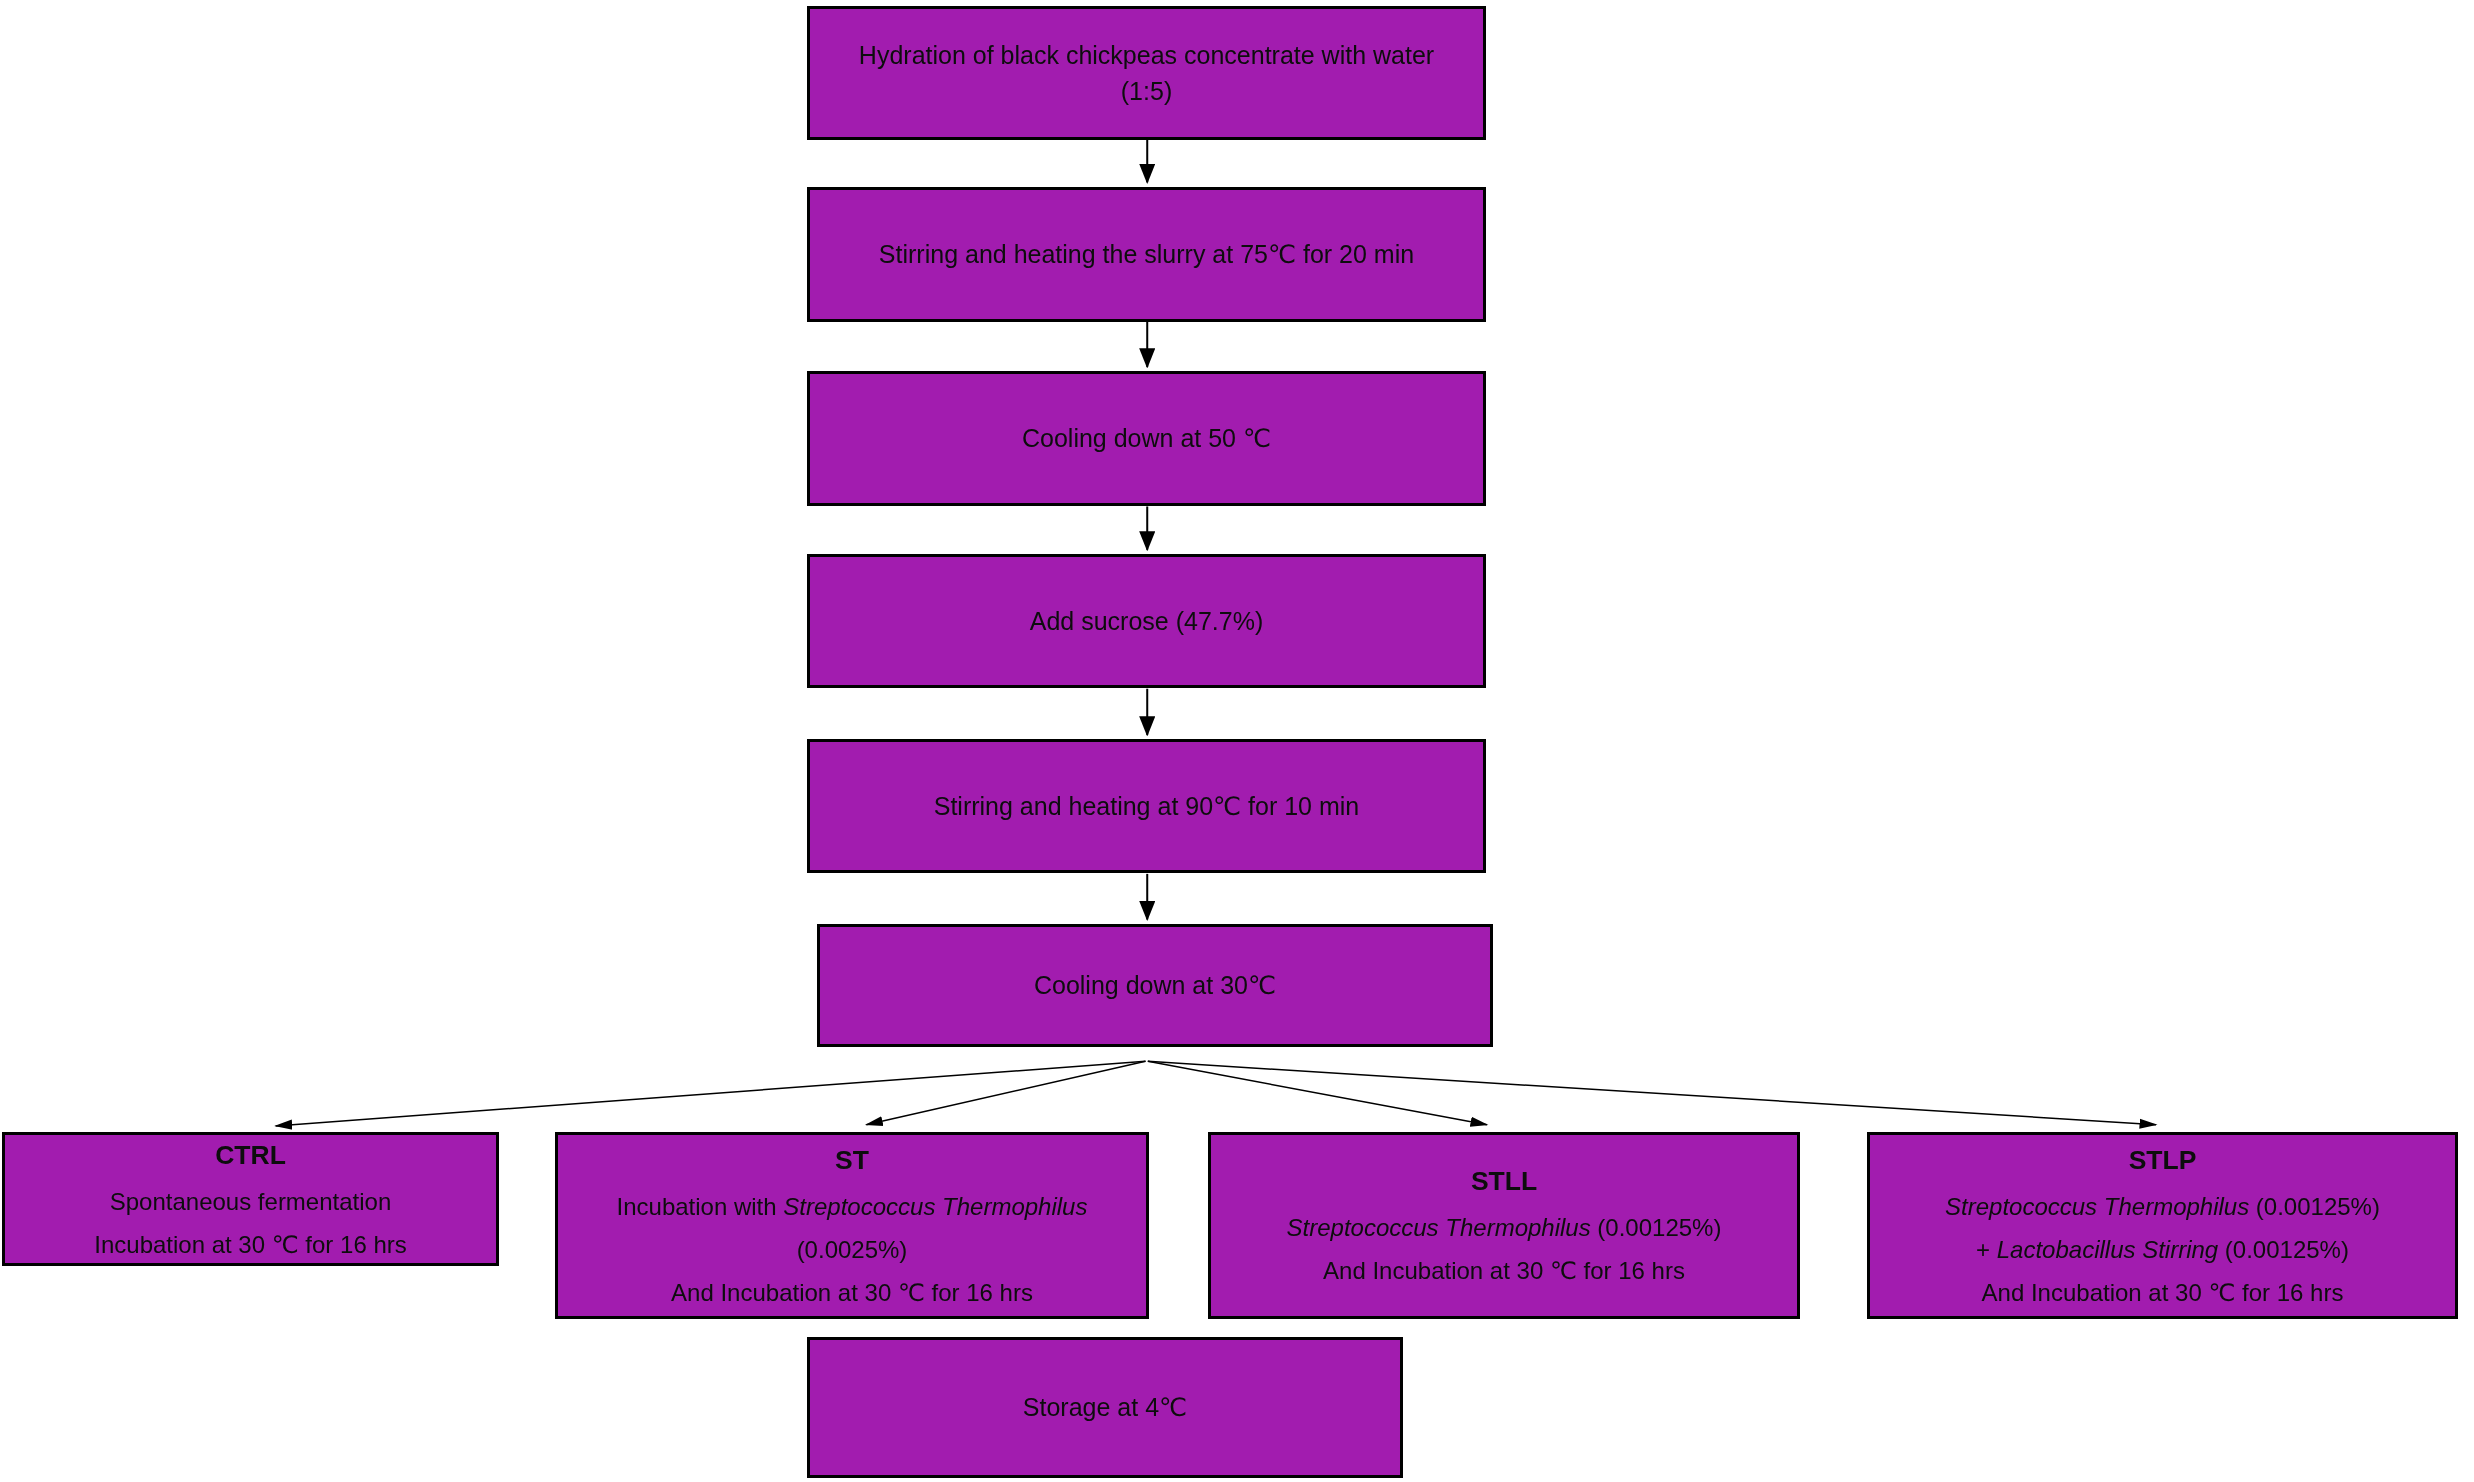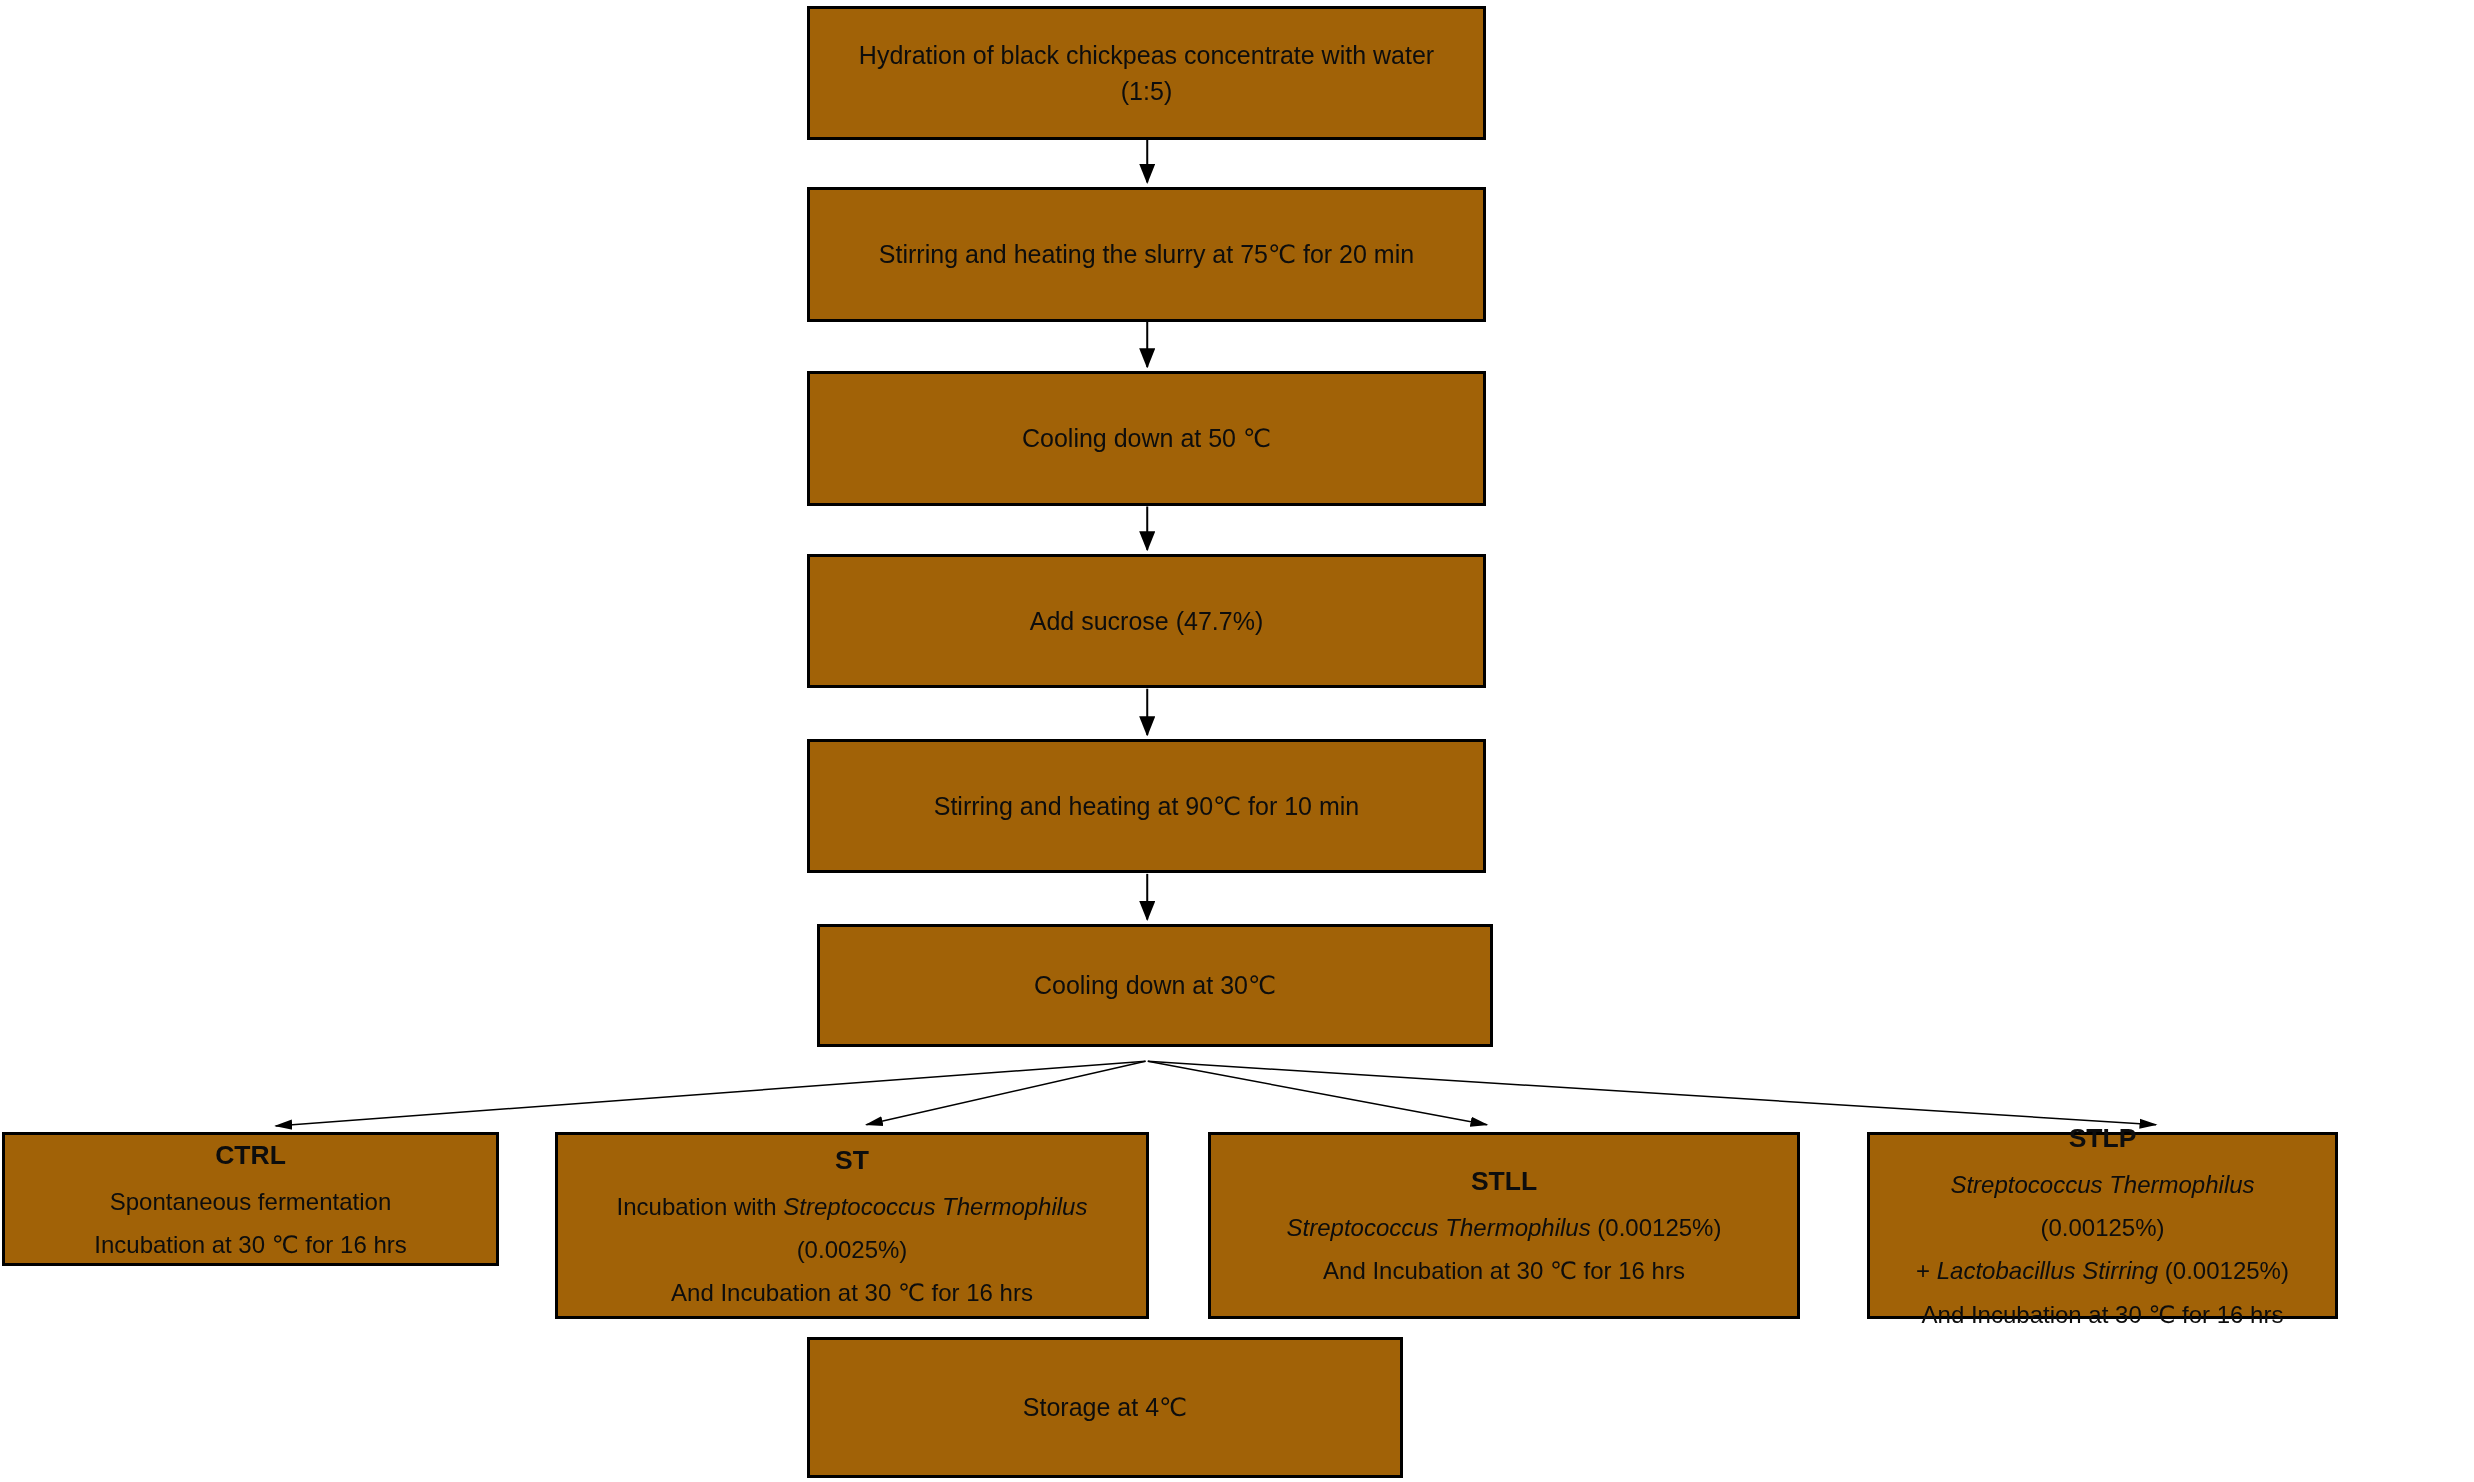--- a/index.html
+++ b/index.html
@@ -18,21 +18,21 @@
   .arrow-layer {
     position: absolute;
     left: 0; top: 0;
     width: 2475px;
     height: 1483px;
   }
   .box {
     position: absolute;
     box-sizing: border-box;
     border: 3.5px solid #000000;
-    background: #a16207;
+    background: #a21caf;
     display: flex;
     align-items: center;
     justify-content: center;
     text-align: center;
   }
   .step-text {
     font-size: 25px;
     line-height: 1.45;
     padding: 0 35px;
   }
@@ -118,21 +118,21 @@
   </div>
 
   <div class="box" style="left:1208px; top:1132px; width:592px; height:187px;">
     <div class="branch-content">
       <div class="branch-title">STLL</div>
       <div class="branch-line"><i>Streptococcus Thermophilus</i><span> (0.00125%)</span></div>
       <div class="branch-line">And Incubation at 30 ℃ for 16 hrs</div>
     </div>
   </div>
 
-  <div class="box" style="left:1867px; top:1132px; width:471px; height:187px;">
+  <div class="box" style="left:1867px; top:1132px; width:591px; height:187px;">
     <div class="branch-content">
       <div class="branch-title">STLP</div>
       <div class="branch-line"><i>Streptococcus Thermophilus</i><span> (0.00125%)</span></div>
       <div class="branch-line"><span>+ </span><i>Lactobacillus Stirring</i><span> (0.00125%)</span></div>
       <div class="branch-line">And Incubation at 30 ℃ for 16 hrs</div>
     </div>
   </div>
 
   <div class="box" style="left:807px; top:1337px; width:596px; height:141px;">
     <div class="step-text">Storage at 4℃</div>

